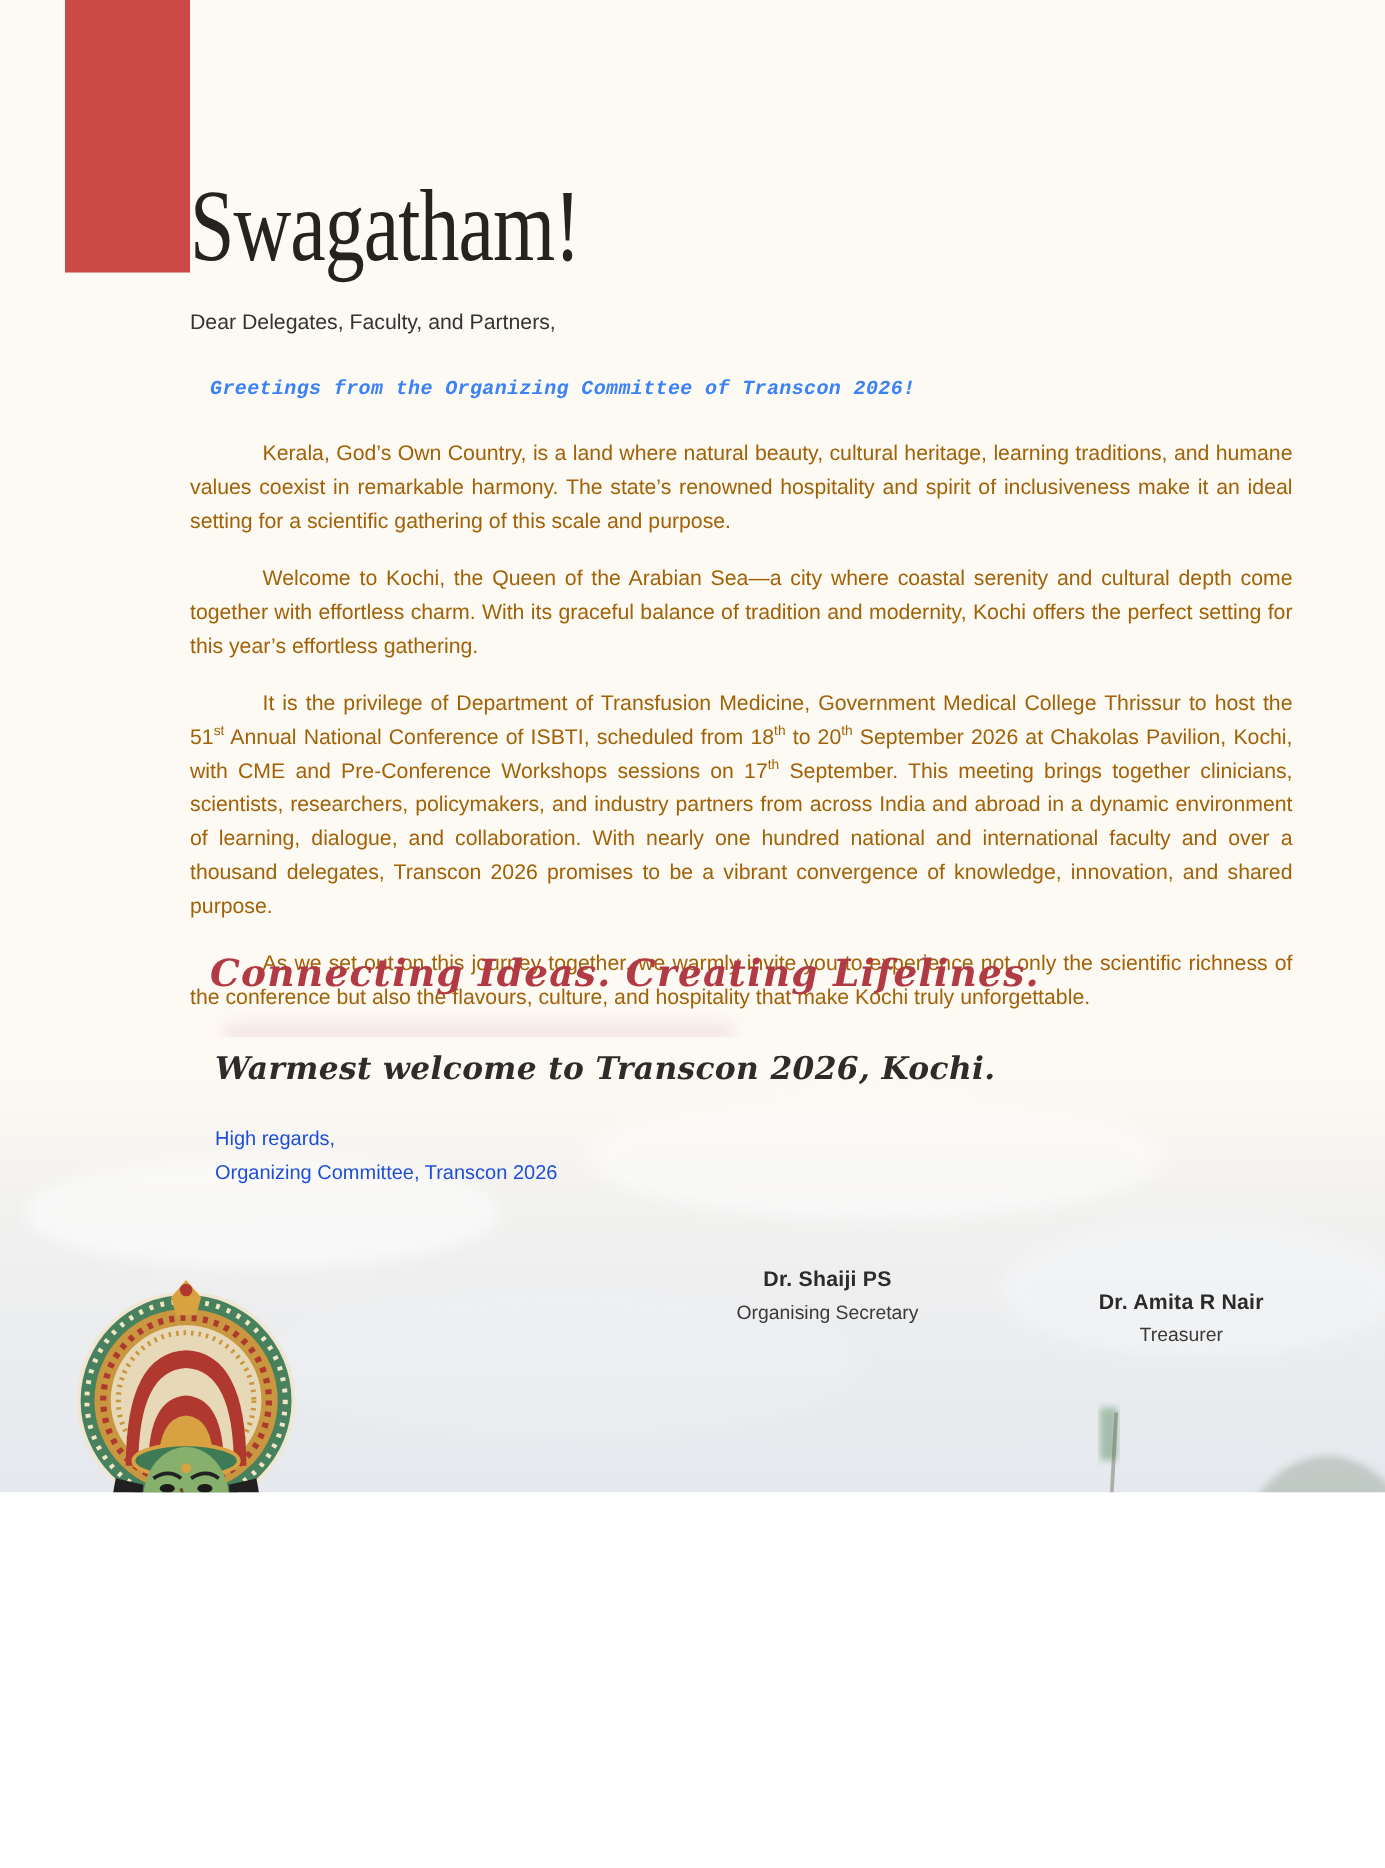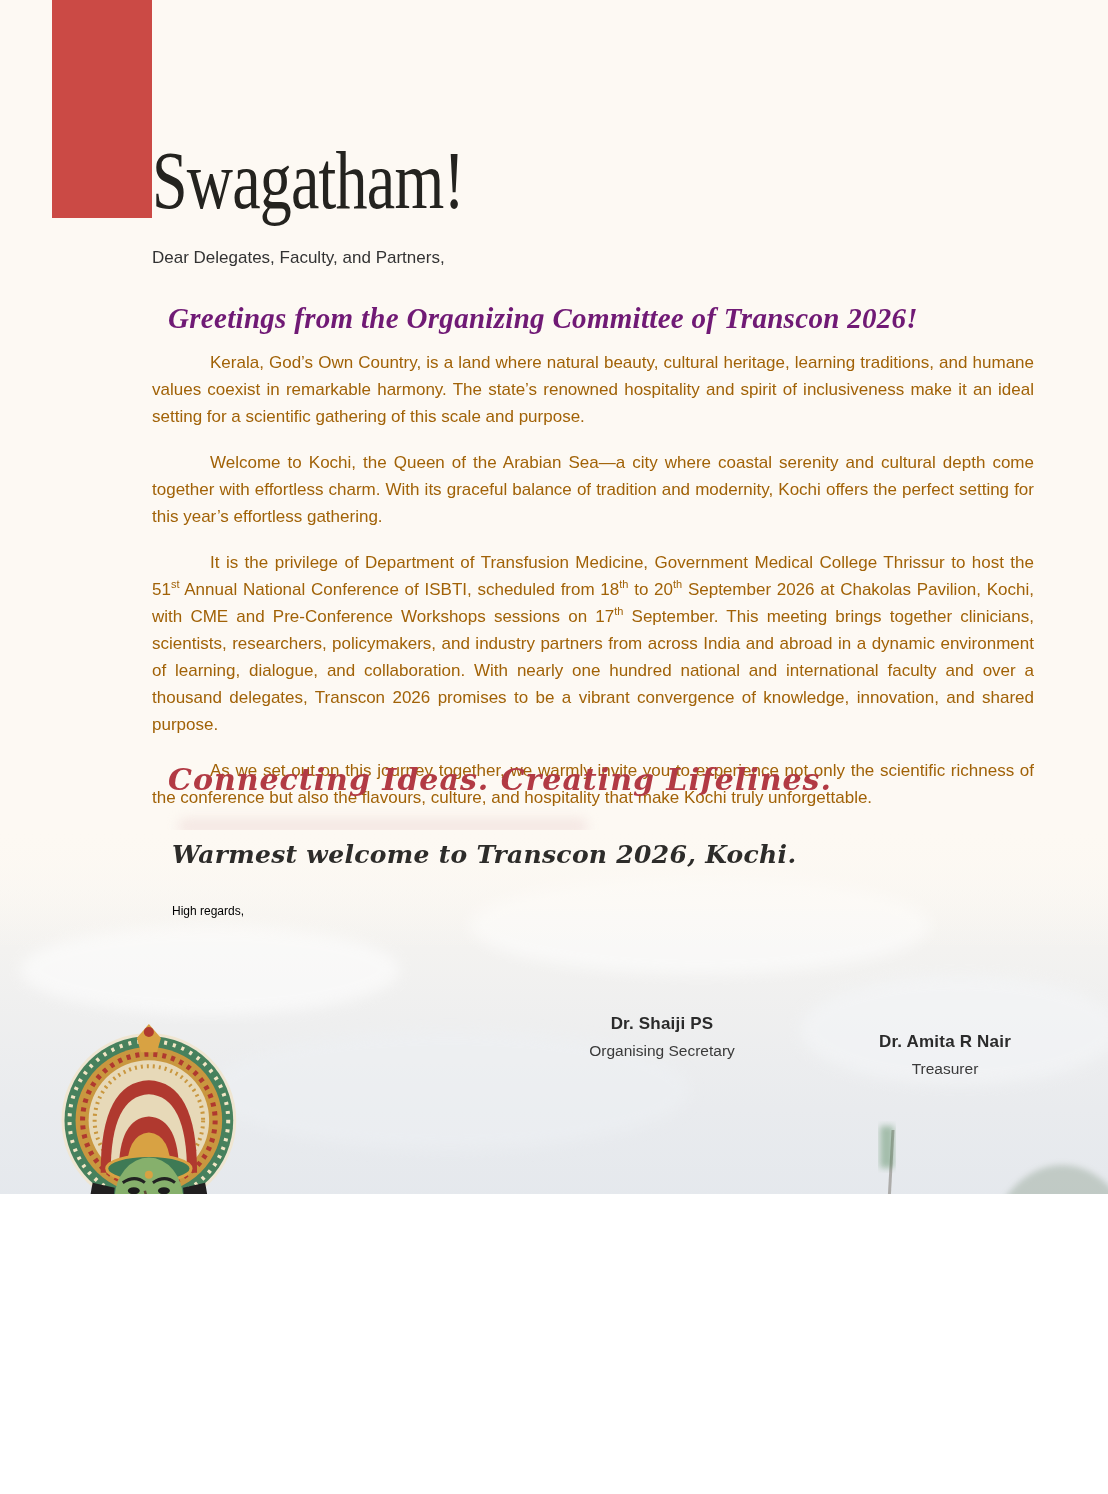--- a/index.html
+++ b/index.html
@@ -23,23 +23,23 @@
     font-size:82px;line-height:1;font-weight:400;color:#24231f;
     transform:scaleX(0.78);transform-origin:left top;
     letter-spacing:-1px;white-space:nowrap;
   }
   .salutation{
     position:absolute;left:152px;top:248px;
     font-size:17px;color:#333;
   }
   .script-red{
     position:absolute;left:168px;top:302px;
-    font-family:Liberation Serif, serif;
+    font-family:Liberation Mono, monospace;
     font-style:italic;font-weight:bold;
-    font-size:29px;color:#701a75;letter-spacing:.3px;
+    font-size:16px;color:#3b82f6;letter-spacing:.3px;
     white-space:nowrap;
   }
   .body-copy{
     position:absolute;left:152px;top:349px;width:882px;
     font-size:17px;line-height:27px;text-align:justify;color:#a16207;
   }
   .body-copy p{margin:0 0 19px 0;text-indent:58px;}
   .sup{vertical-align:super;font-size:11px;line-height:0;}
   .tagline{
     position:absolute;left:168px;top:762px;
@@ -55,21 +55,21 @@
   }
   .welcome-line{
     position:absolute;left:172px;top:840px;
     font-family:"DejaVu Serif", serif;
     font-style:italic;font-weight:bold;
     font-size:25px;color:#2d2c2a;letter-spacing:.3px;
     white-space:nowrap;z-index:5;
   }
   .closing{
     position:absolute;left:172px;top:898px;
-    font-size:12px;line-height:27px;color:#000000;z-index:5;
+    font-size:16px;line-height:27px;color:#1d4ed8;z-index:5;
   }
   
   .photo{
     position:absolute;left:0;top:830px;width:1108px;height:664px;
     background:linear-gradient(#fdf9f3 0%, #f3f2f0 18%, #e9ebee 42%, #e1e6ec 68%, #e4e7e9 100%);
     z-index:1;
   }
   .photo svg{position:absolute;left:0;top:0;}
   .photo-fade{
     position:absolute;left:0;top:0;width:100%;height:120px;
@@ -108,20 +108,21 @@
   </div>
 
   <div class="tagline">Connecting Ideas. Creating Lifelines.</div>
 
   <div class="ghost-smudge"></div>
 
   <div class="welcome-line">Warmest welcome to Transcon 2026, Kochi.</div>
 
   <div class="closing">
     <div>High regards,</div>
+    <div>Organizing Committee, Transcon 2026</div>
   </div>
 
   <div class="photo">
     <svg width="1108" height="664" viewBox="0 0 1108 664">
       <defs>
         <filter id="b1">
             <feGaussianBlur stdDeviation="3"></feGaussianBlur>
           </filter>
         <filter id="b2">
             <feGaussianBlur stdDeviation="7"></feGaussianBlur>

